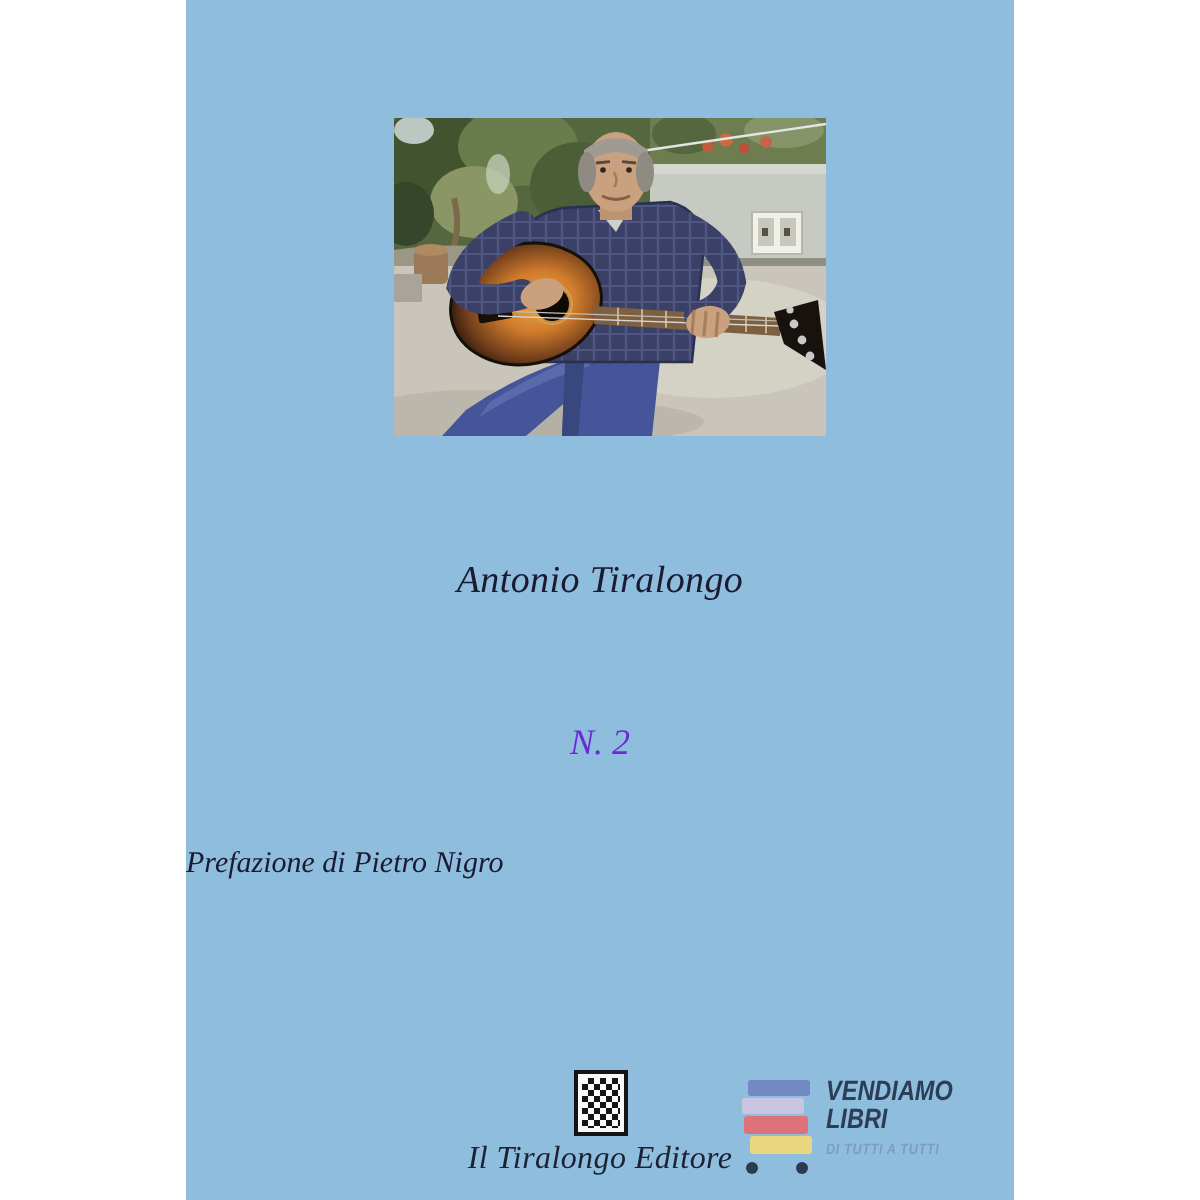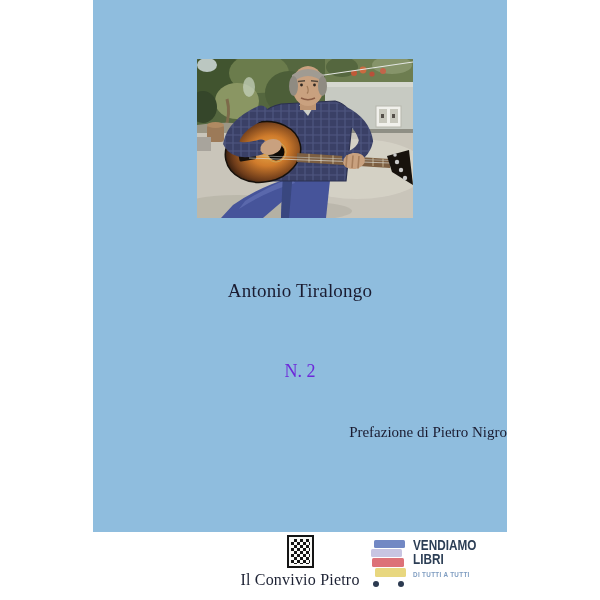--- a/index.html
+++ b/index.html
@@ -2,22 +2,23 @@
 <html><head>
 <meta charset="utf-8">
 <style>
   html,body{margin:0;padding:0;}
   body{
     width:600px;height:600px;background:#ffffff;
     font-family:"Liberation Serif", serif;
     position:relative;overflow:hidden;
   }
   .cover{
-    position:absolute;left:93px;top:0;width:414px;height:532px;
+    position:absolute;left:93px;top:0;width:414px;height:600px;
     background:#8fbdde;
+    font-style:italic;
   }
   .photo{
     position:absolute;left:104px;top:59px;width:216px;height:159px;
     overflow:hidden;
   }
   .photo svg{display:block;}
   .author{
     position:absolute;left:0;top:280px;width:100%;
     text-align:center;font-size:19px;color:#1a1b30;letter-spacing:.2px;
   }
@@ -25,21 +26,21 @@
     position:absolute;left:0;top:329px;width:100%;
     text-align:center;font-size:28px;color:#14152b;letter-spacing:-.8px;
     font-weight:400;
   }
   .edition{
     position:absolute;left:0;top:361px;width:100%;
     text-align:center;font-size:18px;color:#6d28d9;
   }
   .preface{
     position:absolute;left:0;top:424px;width:100%;
-    text-align:right;font-size:15px;color:#1a1b30;
+    text-align:left;font-size:15px;color:#1a1b30;
   }
   
   .convivio-logo{
     position:absolute;left:194px;top:535px;width:27px;height:33px;
     background:#f8f8f6;border:2px solid #141414;box-sizing:border-box;
     display:flex;align-items:center;justify-content:center;
   }
   .convivio-checker{
     width:19px;height:25px;
     background:repeating-conic-gradient(#151515 0% 25%, #fafaf8 0% 50%);
@@ -193,21 +194,21 @@
     </svg>
   </div>
 
   <div class="author">Antonio Tiralongo</div>
   <div class="edition">N. 2</div>
   <div class="preface">Prefazione di Pietro Nigro</div>
 
   <div class="convivio-logo">
     <div class="convivio-checker"></div>
   </div>
-  <div class="convivio-name">Il Convivio Pietro</div>
+  <div class="convivio-name">Il Tiralongo Editore</div>
 
   <div class="vendiamo">
     <div class="vl-icon">
       <span class="vl-book vl-book1" style="background: rgb(114, 136, 196);"></span>
       <span class="vl-book vl-book2" style="background: rgb(200, 197, 226);"></span>
       <span class="vl-book vl-book3" style="background: rgb(221, 114, 120);"></span>
       <span class="vl-book vl-book4" style="background: rgb(232, 215, 127);"></span>
       <span class="vl-wheel vl-wheel1"></span>
       <span class="vl-wheel vl-wheel2"></span>
     </div>

